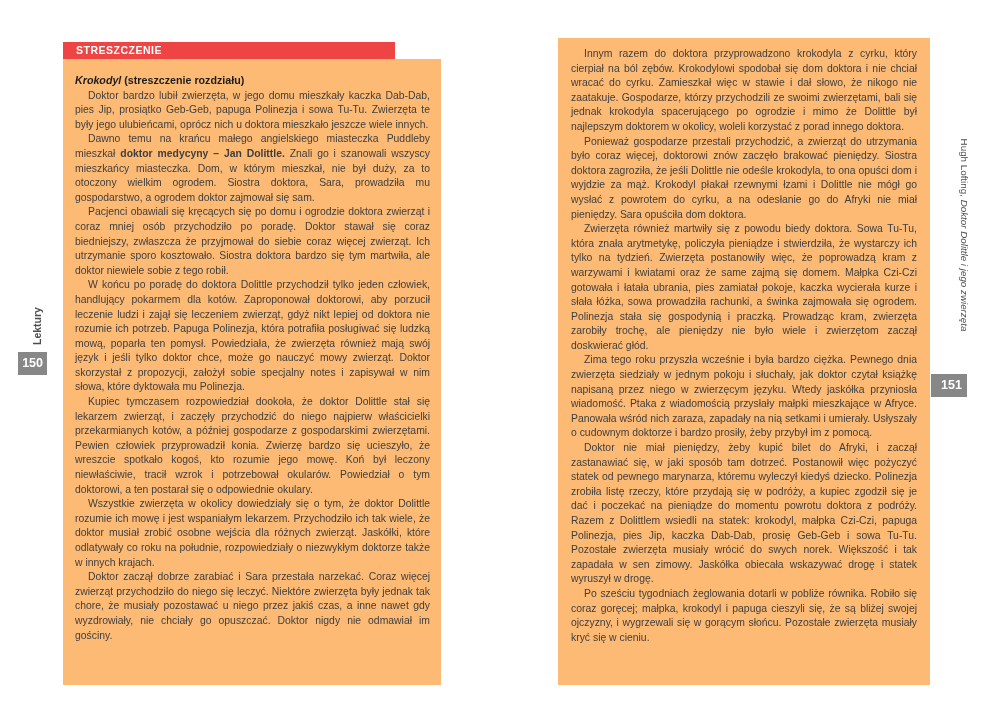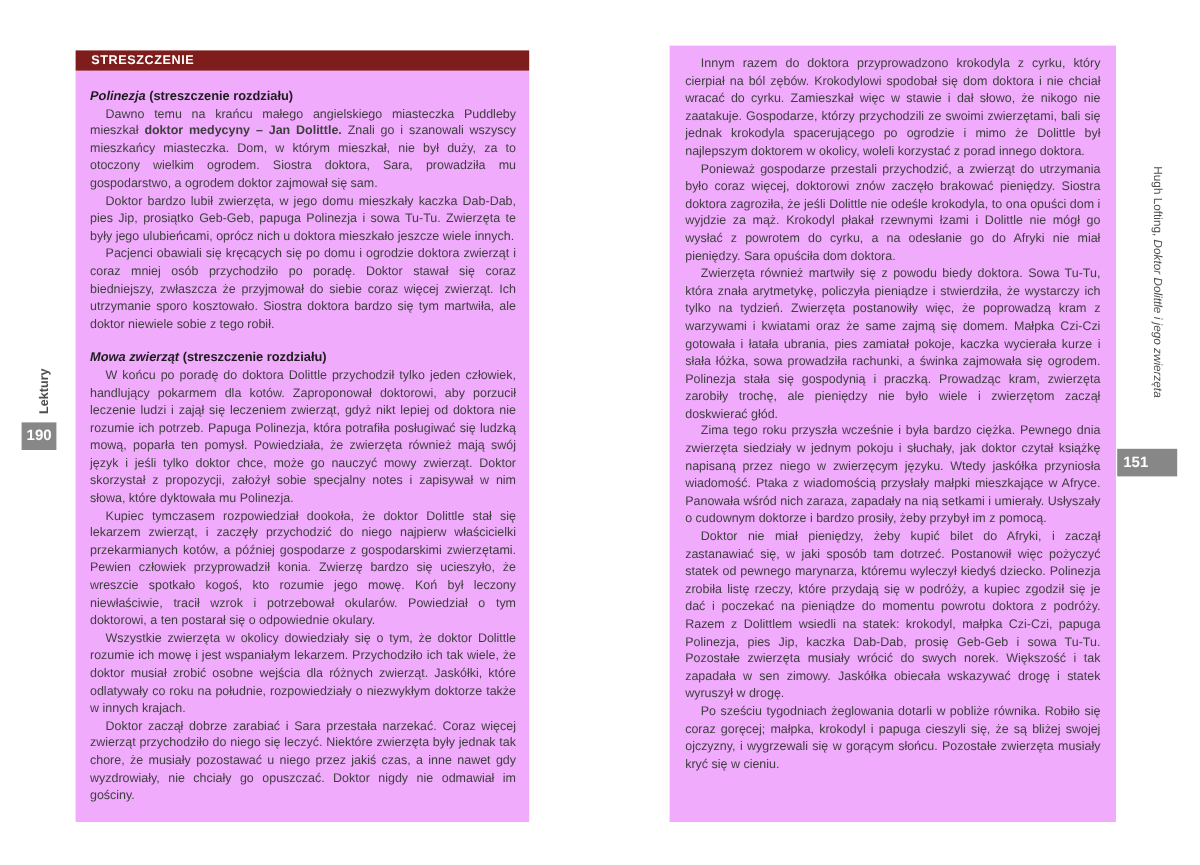--- a/index.html
+++ b/index.html
@@ -1,28 +1,28 @@
 <!DOCTYPE html>
 <html lang="pl"><head>
 <meta charset="utf-8">
 <style>
   html,body{margin:0;padding:0;background:#ffffff;}
   body{font-family:"Liberation Sans","DejaVu Sans",sans-serif;}
   #canvas{position:relative;width:1000px;height:721px;background:#ffffff;overflow:hidden;}
 
   
   .header-bar{
-    position:absolute;left:63px;top:42px;width:378px;height:17px;
-    background:#7f1d1d;color:#ffffff;font-weight:bold;font-size:10.5px;
+    position:absolute;left:63px;top:42px;width:332px;height:17px;
+    background:#ef4444;color:#ffffff;font-weight:bold;font-size:10.5px;
     letter-spacing:.5px;line-height:17px;padding-left:13px;box-sizing:border-box;
   }
 
   
   .page-block{
-    position:absolute;background:#f0abfc;box-sizing:border-box;overflow:hidden;
+    position:absolute;background:#fdba74;box-sizing:border-box;overflow:hidden;
     color:#3e3e3e;font-size:10.4px;line-height:14.6px;
   }
   #left-block{left:63px;top:59px;width:378px;height:626px;padding:11px 11px 12px 12px;}
   #right-block{left:558px;top:38px;width:372px;height:647px;padding:9px 13px 12px 13px;}
 
   .page-block p{
     margin:0;text-align:justify;text-indent:13px;
     -webkit-hyphens:auto;hyphens:auto;
   }
   .sec-heading{
@@ -36,63 +36,62 @@
   .v-label-left{
     position:absolute;left:37px;top:326px;transform:translate(-50%,-50%) rotate(-90deg);
     transform-origin:center;white-space:nowrap;
     font-size:10.5px;font-weight:bold;color:#4e4e4e;
   }
   .page-badge{
     position:absolute;background:#878787;color:#ffffff;font-weight:bold;
     font-size:12.5px;height:23px;line-height:23px;box-sizing:border-box;
   }
   #badge-150{left:18px;top:352px;width:29px;text-align:right;padding-right:4px;}
-  #badge-151{left:931px;top:374px;width:50px;text-align:left;padding-left:5px;}
+  #badge-151{left:931px;top:374px;width:36px;text-align:center;padding-left:5px;}
 
   
   .v-label-right{
     position:absolute;left:964px;top:235px;transform:translate(-50%,-50%) rotate(90deg);
     transform-origin:center;white-space:nowrap;
     font-size:9.8px;color:#4e4e4e;
   }
   .v-label-right .book-title{font-style:italic;}
 </style>
 </head>
 <body>
 
 <div id="canvas">
 
   <div class="header-bar">STRESZCZENIE</div>
 
   <div id="left-block" class="page-block">
     <div id="left-sections">
-        <div class="sec-heading"><em class="sec-name">Polinezja</em><span class="sec-suffix"> (streszczenie rozdziału)</span></div>
+        <div class="sec-heading"><em class="sec-name">Krokodyl</em><span class="sec-suffix"> (streszczenie rozdziału)</span></div>
+        <p><span>Doktor bardzo lubił zwierzęta, w jego domu mieszkały kaczka Dab-Dab, pies Jip, prosiątko Geb-Geb, papuga Polinezja i sowa Tu-Tu. Zwierzęta te były jego ulubieńcami, oprócz nich u doktora mieszkało jeszcze wiele innych.</span></p>
         <p><span>Dawno temu na krańcu małego angielskiego miasteczka Puddleby mieszkał </span><strong>doktor medycyny – Jan Dolittle.</strong><span> Znali go i szanowali wszyscy mieszkańcy miasteczka. Dom, w którym mieszkał, nie był duży, za to otoczony wielkim ogrodem. Siostra doktora, Sara, prowadziła mu gospodarstwo, a ogrodem doktor zajmował się sam.</span></p>
-        <p><span>Doktor bardzo lubił zwierzęta, w jego domu mieszkały kaczka Dab-Dab, pies Jip, prosiątko Geb-Geb, papuga Polinezja i sowa Tu-Tu. Zwierzęta te były jego ulubieńcami, oprócz nich u doktora mieszkało jeszcze wiele innych.</span></p>
         <p><span>Pacjenci obawiali się kręcących się po domu i ogrodzie doktora zwierząt i coraz mniej osób przychodziło po poradę. Doktor stawał się coraz biedniejszy, zwłaszcza że przyjmował do siebie coraz więcej zwierząt. Ich utrzymanie sporo kosztowało. Siostra doktora bardzo się tym martwiła, ale doktor niewiele sobie z tego robił.</span></p>
-        <div class="sec-heading"><em class="sec-name">Mowa zwierząt</em><span class="sec-suffix"> (streszczenie rozdziału)</span></div>
         <p><span>W końcu po poradę do doktora Dolittle przychodził tylko jeden człowiek, handlujący pokarmem dla kotów. Zaproponował doktorowi, aby porzucił leczenie ludzi i zajął się leczeniem zwierząt, gdyż nikt lepiej od doktora nie rozumie ich potrzeb. Papuga Polinezja, która potrafiła posługiwać się ludzką mową, poparła ten pomysł. Powiedziała, że zwierzęta również mają swój język i jeśli tylko doktor chce, może go nauczyć mowy zwierząt. Doktor skorzystał z propozycji, założył sobie specjalny notes i zapisywał w nim słowa, które dyktowała mu Polinezja.</span></p>
         <p><span>Kupiec tymczasem rozpowiedział dookoła, że doktor Dolittle stał się lekarzem zwierząt, i zaczęły przychodzić do niego najpierw właścicielki przekarmianych kotów, a później gospodarze z gospodarskimi zwierzętami. Pewien człowiek przyprowadził konia. Zwierzę bardzo się ucieszyło, że wreszcie spotkało kogoś, kto rozumie jego mowę. Koń był leczony niewłaściwie, tracił wzrok i potrzebował okularów. Powiedział o tym doktorowi, a ten postarał się o odpowiednie okulary.</span></p>
         <p><span>Wszystkie zwierzęta w okolicy dowiedziały się o tym, że doktor Dolittle rozumie ich mowę i jest wspaniałym lekarzem. Przychodziło ich tak wiele, że doktor musiał zrobić osobne wejścia dla różnych zwierząt. Jaskółki, które odlatywały co roku na południe, rozpowiedziały o niezwykłym doktorze także w innych krajach.</span></p>
         <p><span>Doktor zaczął dobrze zarabiać i Sara przestała narzekać. Coraz więcej zwierząt przychodziło do niego się leczyć. Niektóre zwierzęta były jednak tak chore, że musiały pozostawać u niego przez jakiś czas, a inne nawet gdy wyzdrowiały, nie chciały go opuszczać. Doktor nigdy nie odmawiał im gościny.</span></p>
       </div>
   </div>
 
   <div id="right-block" class="page-block">
     <div id="right-sections">
         <p><span>Innym razem do doktora przyprowadzono krokodyla z cyrku, który cierpiał na ból zębów. Krokodylowi spodobał się dom doktora i nie chciał wracać do cyrku. Zamieszkał więc w stawie i dał słowo, że nikogo nie zaatakuje. Gospodarze, którzy przychodzili ze swoimi zwierzętami, bali się jednak krokodyla spacerującego po ogrodzie i mimo że Dolittle był najlepszym doktorem w okolicy, woleli korzystać z porad innego doktora.</span></p>
         <p><span>Ponieważ gospodarze przestali przychodzić, a zwierząt do utrzymania było coraz więcej, doktorowi znów zaczęło brakować pieniędzy. Siostra doktora zagroziła, że jeśli Dolittle nie odeśle krokodyla, to ona opuści dom i wyjdzie za mąż. Krokodyl płakał rzewnymi łzami i Dolittle nie mógł go wysłać z powrotem do cyrku, a na odesłanie go do Afryki nie miał pieniędzy. Sara opuściła dom doktora.</span></p>
         <p><span>Zwierzęta również martwiły się z powodu biedy doktora. Sowa Tu-Tu, która znała arytmetykę, policzyła pieniądze i stwierdziła, że wystarczy ich tylko na tydzień. Zwierzęta postanowiły więc, że poprowadzą kram z warzywami i kwiatami oraz że same zajmą się domem. Małpka Czi-Czi gotowała i łatała ubrania, pies zamiatał pokoje, kaczka wycierała kurze i słała łóżka, sowa prowadziła rachunki, a świnka zajmowała się ogrodem. Polinezja stała się gospodynią i praczką. Prowadząc kram, zwierzęta zarobiły trochę, ale pieniędzy nie było wiele i zwierzętom zaczął doskwierać głód.</span></p>
         <p><span>Zima tego roku przyszła wcześnie i była bardzo ciężka. Pewnego dnia zwierzęta siedziały w jednym pokoju i słuchały, jak doktor czytał książkę napisaną przez niego w zwierzęcym języku. Wtedy jaskółka przyniosła wiadomość. Ptaka z wiadomością przysłały małpki mieszkające w Afryce. Panowała wśród nich zaraza, zapadały na nią setkami i umierały. Usłyszały o cudownym doktorze i bardzo prosiły, żeby przybył im z pomocą.</span></p>
         <p><span>Doktor nie miał pieniędzy, żeby kupić bilet do Afryki, i zaczął zastanawiać się, w jaki sposób tam dotrzeć. Postanowił więc pożyczyć statek od pewnego marynarza, któremu wyleczył kiedyś dziecko. Polinezja zrobiła listę rzeczy, które przydają się w podróży, a kupiec zgodził się je dać i poczekać na pieniądze do momentu powrotu doktora z podróży. Razem z Dolittlem wsiedli na statek: krokodyl, małpka Czi-Czi, papuga Polinezja, pies Jip, kaczka Dab-Dab, prosię Geb-Geb i sowa Tu-Tu. Pozostałe zwierzęta musiały wrócić do swych norek. Większość i tak zapadała w sen zimowy. Jaskółka obiecała wskazywać drogę i statek wyruszył w drogę.</span></p>
         <p><span>Po sześciu tygodniach żeglowania dotarli w pobliże równika. Robiło się coraz goręcej; małpka, krokodyl i papuga cieszyli się, że są bliżej swojej ojczyzny, i wygrzewali się w gorącym słońcu. Pozostałe zwierzęta musiały kryć się w cieniu.</span></p>
       </div>
   </div>
 
   <div class="v-label-left">Lektury</div>
 
-  <div id="badge-150" class="page-badge">190</div>
+  <div id="badge-150" class="page-badge">150</div>
 
   <div class="v-label-right"><span>Hugh Lofting, </span><span class="book-title">Doktor Dolittle i jego zwierzęta</span></div>
 
   <div id="badge-151" class="page-badge">151</div>
 
 </div>
 
 </body></html>

